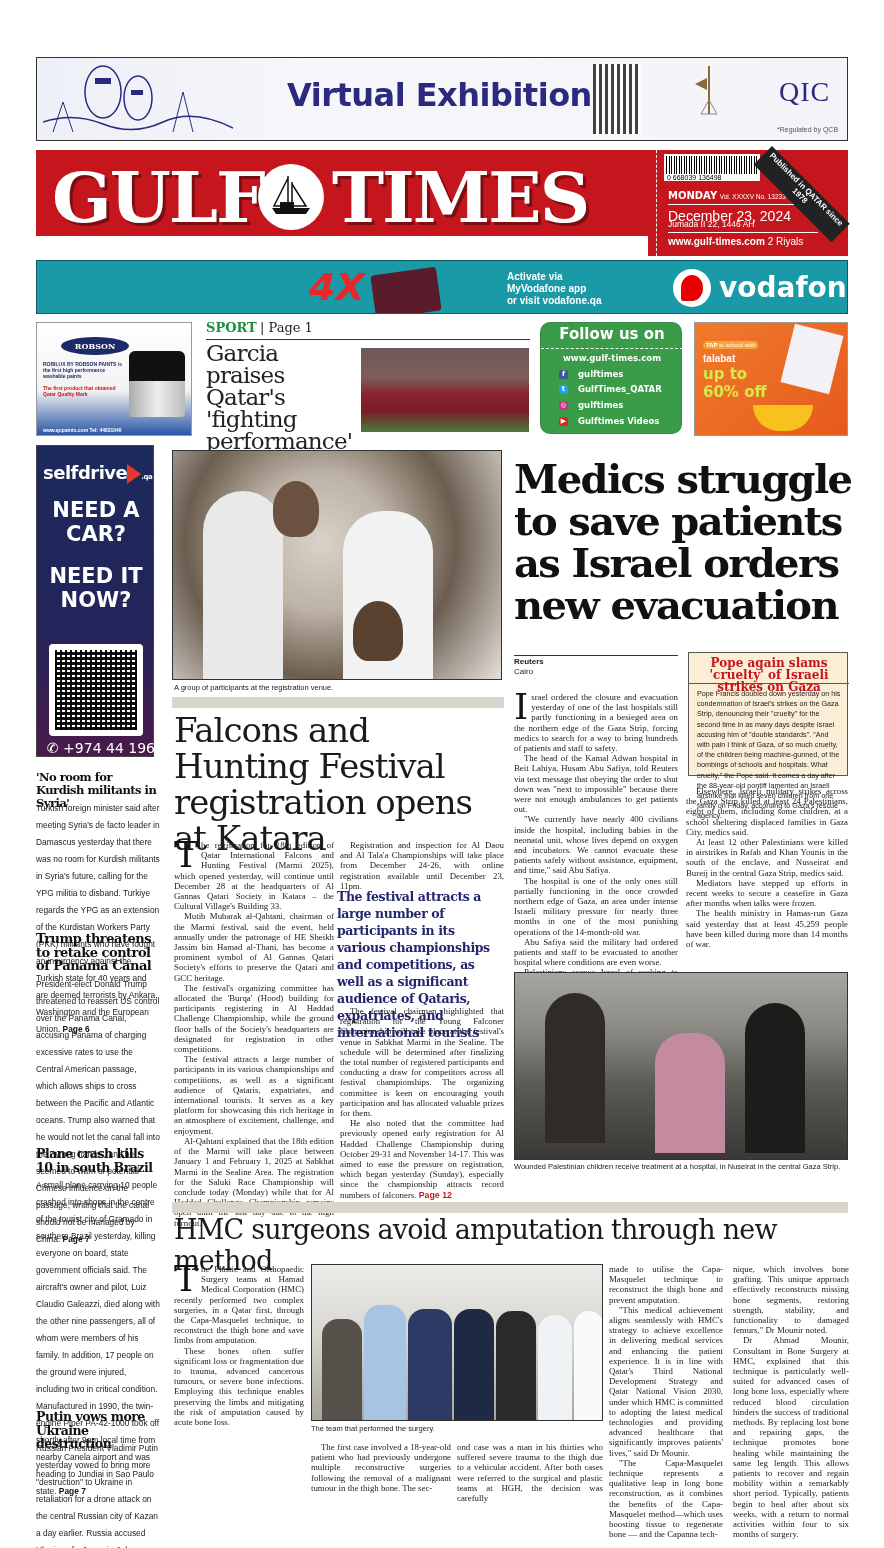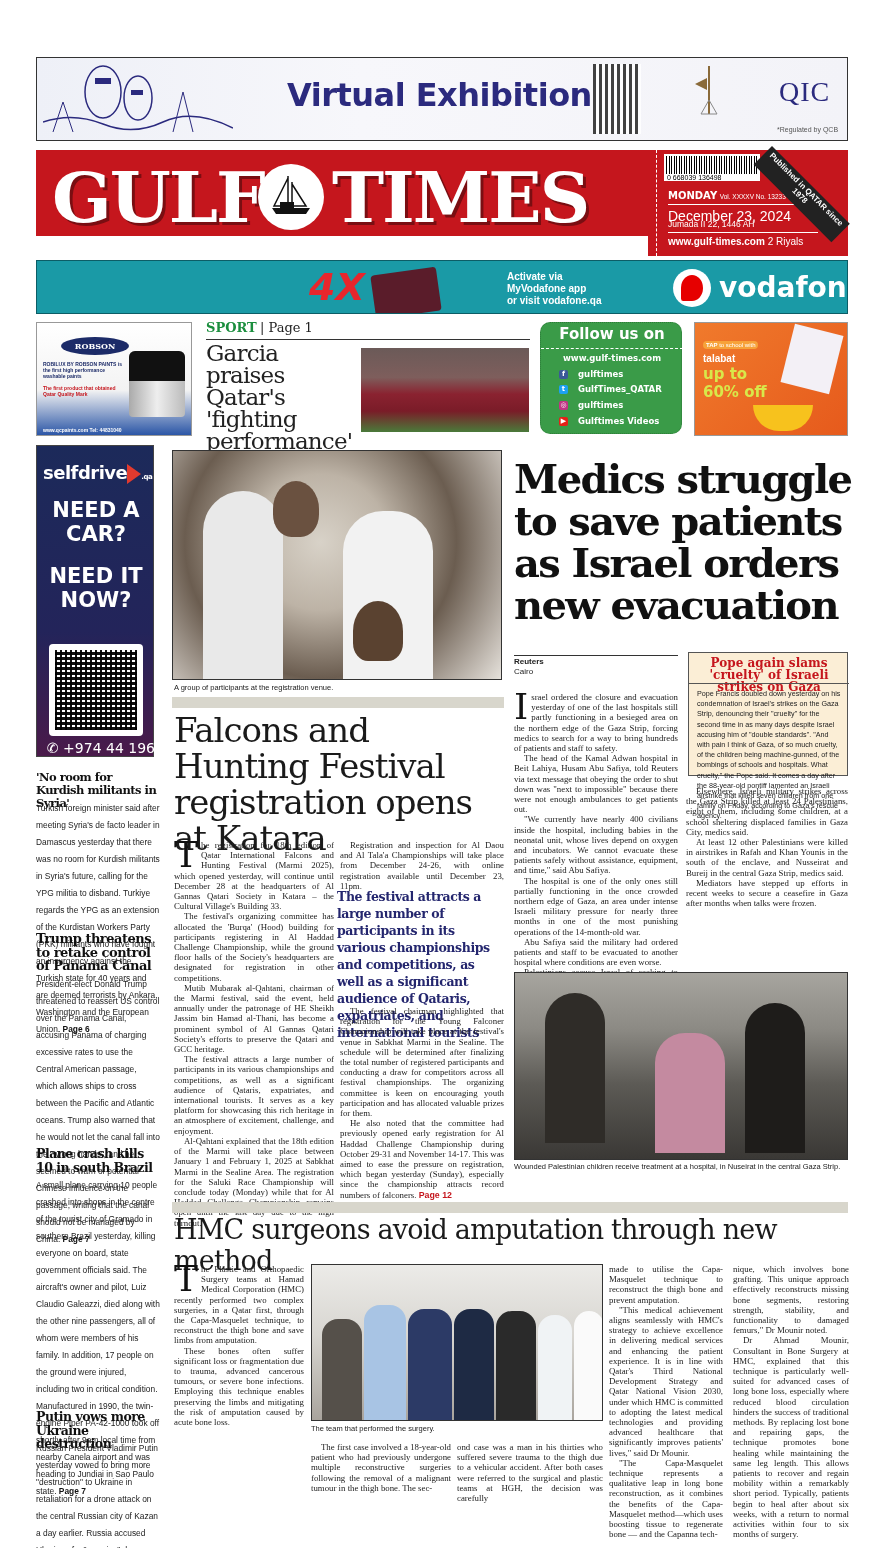--- a/index.html
+++ b/index.html
@@ -245,22 +245,22 @@
   <div class="abs ppl2"></div>
   <div class="abs bird"></div>
   <div class="abs bird2"></div>
 </div>
 <div class="abs caption" style="left:174px;top:683px">A group of participants at the registration venue.</div>
 <div class="abs bar-grey" style="left:172px;top:697px;width:332px"></div>
 <div id="falcon-head" class="abs">Falcons and Hunting Festival registration opens at Katara</div>
 
 <div class="abs body" style="left:174px;top:840px;width:160px">
   <p class="first"><span class="drop">T</span><span>he registration for 18th edition of Qatar International Falcons and Hunting Festival (Marmi 2025), which opened yesterday, will continue until December 28 at the headquarters of Al Gannas Qatari Society in Katara – the Cultural Village's Building 33.</span></p>
+  <p>Mutib Mubarak al-Qahtani, chairman of the Marmi festival, said the event, held annually under the patronage of HE Sheikh Jassim bin Hamad al-Thani, has become a prominent symbol of Al Gannas Qatari Society's efforts to preserve the Qatari and GCC heritage.</p>
   <p>The festival's organizing committee has allocated the 'Burqa' (Hood) building for participants registering in Al Haddad Challenge Championship, while the ground floor halls of the Society's headquarters are designated for registration in other competitions.</p>
-  <p>Mutib Mubarak al-Qahtani, chairman of the Marmi festival, said the event, held annually under the patronage of HE Sheikh Jassim bin Hamad al-Thani, has become a prominent symbol of Al Gannas Qatari Society's efforts to preserve the Qatari and GCC heritage.</p>
   <p>The festival attracts a large number of participants in its various championships and competitions, as well as a significant audience of Qataris, expatriates, and international tourists. It serves as a key platform for showcasing this rich heritage in an atmosphere of excitement, challenge, and enjoyment.</p>
   <p>Al-Qahtani explained that the 18th edition of the Marmi will take place between January 1 and February 1, 2025 at Sabkhat Marmi in the Sealine Area. The registration for the Saluki Race Championship will conclude today (Monday) while that for Al Haddad Challenge Championship remains open until the last day due to the high turnout.</p>
 </div>
 <div class="abs body" style="left:340px;top:840px;width:164px">
   <p>Registration and inspection for Al Daou and Al Tala'a Championships will take place from December 24-26, with online registration available until December 23, 11pm.</p>
 </div>
 <div id="pull" class="abs">The festival attracts a large number of participants in its various championships and competitions, as well as a significant audience of Qataris, expatriates, and international tourists</div>
 <div class="abs body" style="left:340px;top:1006px;width:164px">
   <p>The festival chairman highlighted that registration for the Young Falconer Championship will take place at the festival's venue in Sabkhat Marmi in the Sealine. The schedule will be determined after finalizing the total number of registered participants and conducting a draw for competitors across all festival championships. The organizing committee is keen on encouraging youth participation and has allocated valuable prizes for them.</p>
   <p><span>He also noted that the committee had previously opened early registration for Al Haddad Challenge Championship during October 29-31 and November 14-17. This was aimed to ease the pressure on registration, which began yesterday (Sunday), especially since the championship attracts record numbers of falconers.</span> <span class="pagelink">Page 12</span></p>
@@ -281,20 +281,21 @@
 
 <div id="pope" class="abs">
   <div class="abs h">Pope again slams 'cruelty' of Israeli strikes on Gaza</div>
   <div class="abs rl"></div>
   <div class="abs b">Pope Francis doubled down yesterday on his condemnation of Israel's strikes on the Gaza Strip, denouncing their "cruelty" for the second time in as many days despite Israel accusing him of "double standards". "And with pain I think of Gaza, of so much cruelty, of the children being machine-gunned, of the bombings of schools and hospitals. What cruelty," the Pope said. It comes a day after the 88-year-old pontiff lamented an Israeli airstrike that killed seven children from one family on Friday, according to Gaza's rescue agency.</div>
 </div>
 <div class="abs body" style="left:686px;top:786px;width:162px">
   <p>Elsewhere, Israeli military strikes across the Gaza Strip killed at least 24 Palestinians, eight of them, including some children, at a school sheltering displaced families in Gaza City, medics said.</p>
   <p>At least 12 other Palestinians were killed in airstrikes in Rafah and Khan Younis in the south of the enclave, and Nusseirat and Bureij in the central Gaza Strip, medics said.</p>
   <p>Mediators have stepped up efforts in recent weeks to secure a ceasefire in Gaza after months when talks were frozen.</p>
+  <p>The health ministry in Hamas-run Gaza said yesterday that at least 45,259 people have been killed during more than 14 months of war.</p>
 </div>
 
 <div id="gaza-photo" class="abs">
   <div class="abs f1"></div>
   <div class="abs f2"></div>
   <div class="abs f3"></div>
 </div>
 <div class="abs caption" style="left:514px;top:1162px;width:334px;line-height:10px">Wounded Palestinian children receive treatment at a hospital, in Nuseirat in the central Gaza Strip.</div>
 
 <div class="abs bar-grey" style="left:172px;top:1202px;width:676px"></div>

